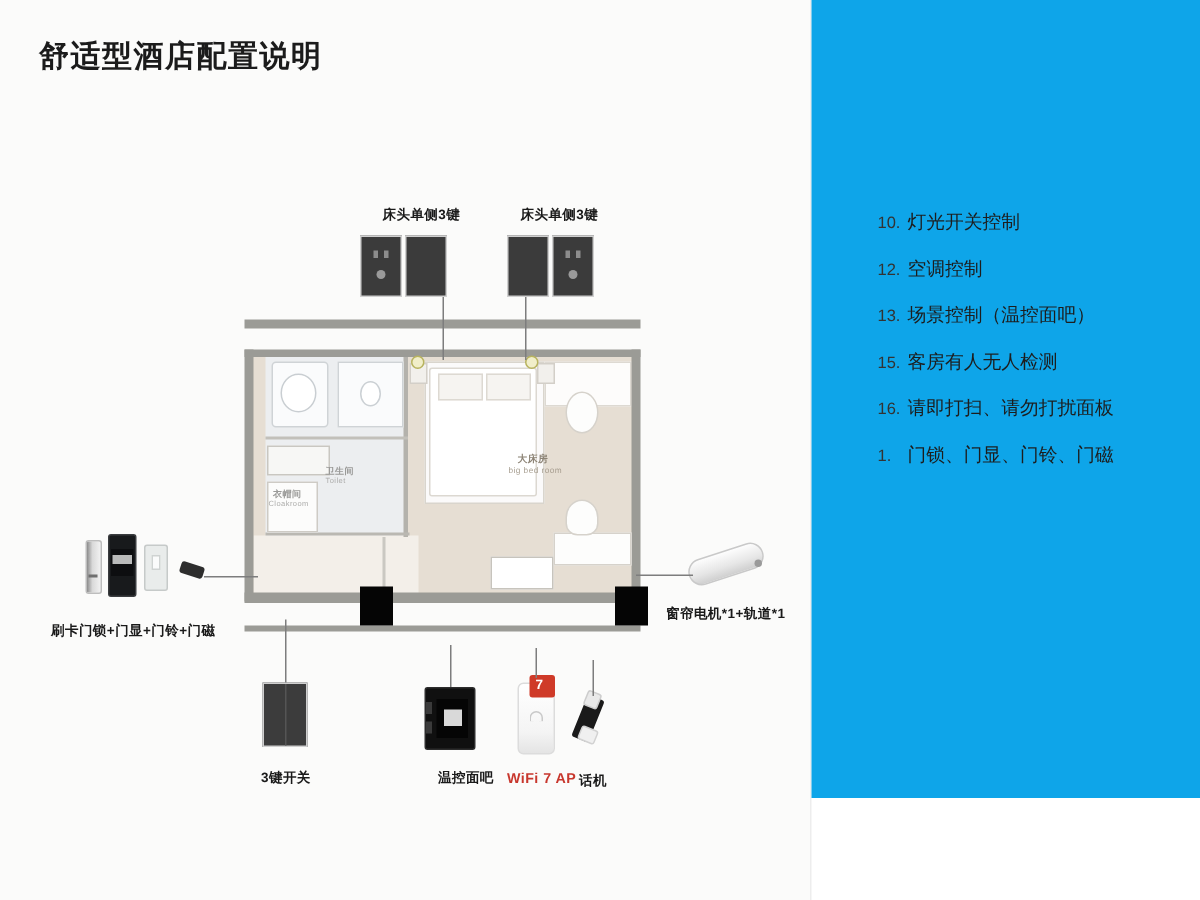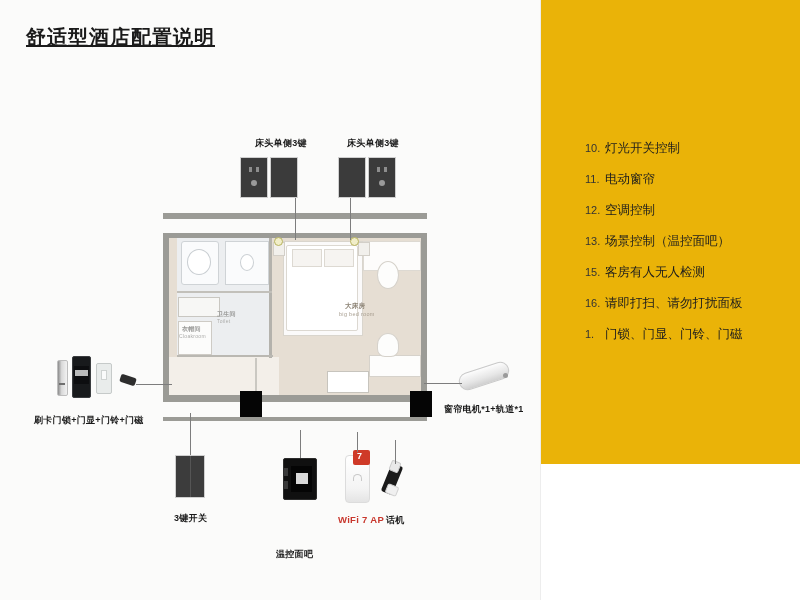--- a/index.html
+++ b/index.html
@@ -20,29 +20,28 @@
     width: 540px; height: 600px;
     background: #fbfbfa;
   }
   #divider {
     position: absolute; left: 540px; top: 0;
     width: 1px; height: 600px;
     background: #ededed;
   }
   #right-panel {
     position: absolute; left: 541px; top: 0;
-    width: 259px; height: 464px;
-    background: #eab308;
+    width: 259px; height: 532px;
+    background: #0ea5e9;
   }
   #page-title {
     position: absolute; left: 26px; top: 24px;
     font-size: 20px; font-weight: bold;
     color: #1b1b1b; letter-spacing: 1px;
     white-space: nowrap;
-    text-decoration: underline;
   }
 
   
   #spec-list {
     position: absolute; left: 44px; top: 140px;
     width: 210px;
   }
   .spec-item {
     display: flex; align-items: baseline;
     margin-bottom: 14px;
@@ -187,21 +186,21 @@
     <div style="position:absolute;left:190px;top:456px;width:1px;height:41px;background:#555;"></div>
     <div class="lead" style="left:190px;top:413px;width:1px;height:42px;"></div>
     <div class="label" style="left:174px;top:512px;">3键开关</div>
 
     <div style="position:absolute;left:283px;top:458px;width:34px;height:42px;background:#101010;border:1px solid #2c2c2c;border-radius:2px;"></div>
     <div style="position:absolute;left:291px;top:466px;width:21px;height:26px;background:#050505;"></div>
     <div style="position:absolute;left:296px;top:473px;width:12px;height:11px;background:#ececec;opacity:.92;"></div>
     <div style="position:absolute;left:284px;top:468px;width:4px;height:8px;background:#3a3a3a;"></div>
     <div style="position:absolute;left:284px;top:481px;width:4px;height:8px;background:#3a3a3a;"></div>
     <div class="lead" style="left:300px;top:430px;width:1px;height:28px;"></div>
-    <div class="label" style="left:276px;top:512px;margin-top:36px;">温控面吧</div>
+    <div class="label" style="left:292px;top:512px;">温控面吧</div>
 
     <div style="position:absolute;left:345px;top:455px;width:25px;height:48px;background:linear-gradient(180deg,#ffffff 0%,#f4f4f4 70%,#e4e4e4 100%);border:1px solid #dcdcdc;border-radius:4px;"></div>
     <div style="position:absolute;left:353px;top:474px;width:9px;height:7px;border:1.2px solid #c9c9c9;border-bottom:none;border-radius:9px 9px 0 0;"></div>
     <div style="position:absolute;left:353px;top:450px;width:17px;height:15px;background:#cf3a28;border-radius:2px;"></div>
     <div style="position:absolute;left:357px;top:451px;font-size:9px;color:#fff;font-weight:bold;line-height:10px;">7</div>
     <div class="lead" style="left:357px;top:432px;width:1px;height:20px;"></div>
     <div class="label label-red" style="left:338px;top:514px;font-size:9.5px;">WiFi 7 AP</div>
 
     <div style="position:absolute;left:386px;top:464px;width:12px;height:30px;background:#1a1a1a;border-radius:2px;transform:rotate(22deg);"></div>
     <div style="position:absolute;left:390px;top:461px;width:10px;height:11px;background:#e9e9e9;border:1px solid #cdcdcd;border-radius:2px;transform:rotate(22deg);"></div>
@@ -212,24 +211,20 @@
 
   <div id="divider"></div>
 
   <div id="right-panel">
     <div id="spec-list">
       <div class="spec-item">
         <span class="spec-num">10.</span>
         <span class="spec-text">灯光开关控制</span>
       </div>
       <div class="spec-item">
-        <span class="spec-num">11.</span>
-        <span class="spec-text">电动窗帘</span>
-      </div>
-      <div class="spec-item">
         <span class="spec-num">12.</span>
         <span class="spec-text">空调控制</span>
       </div>
       <div class="spec-item">
         <span class="spec-num">13.</span>
         <span class="spec-text">场景控制（温控面吧）</span>
       </div>
       <div class="spec-item">
         <span class="spec-num">15.</span>
         <span class="spec-text">客房有人无人检测</span>

